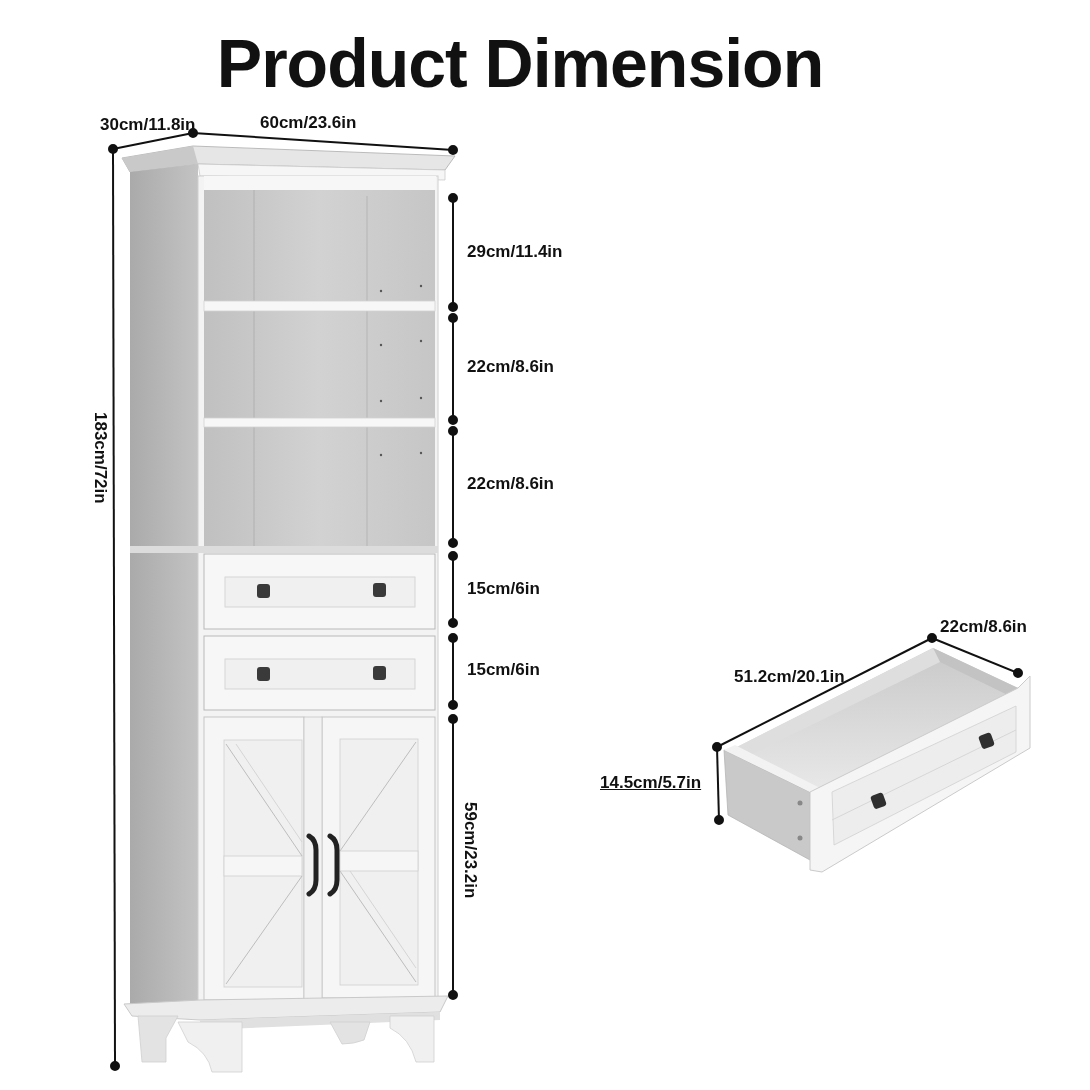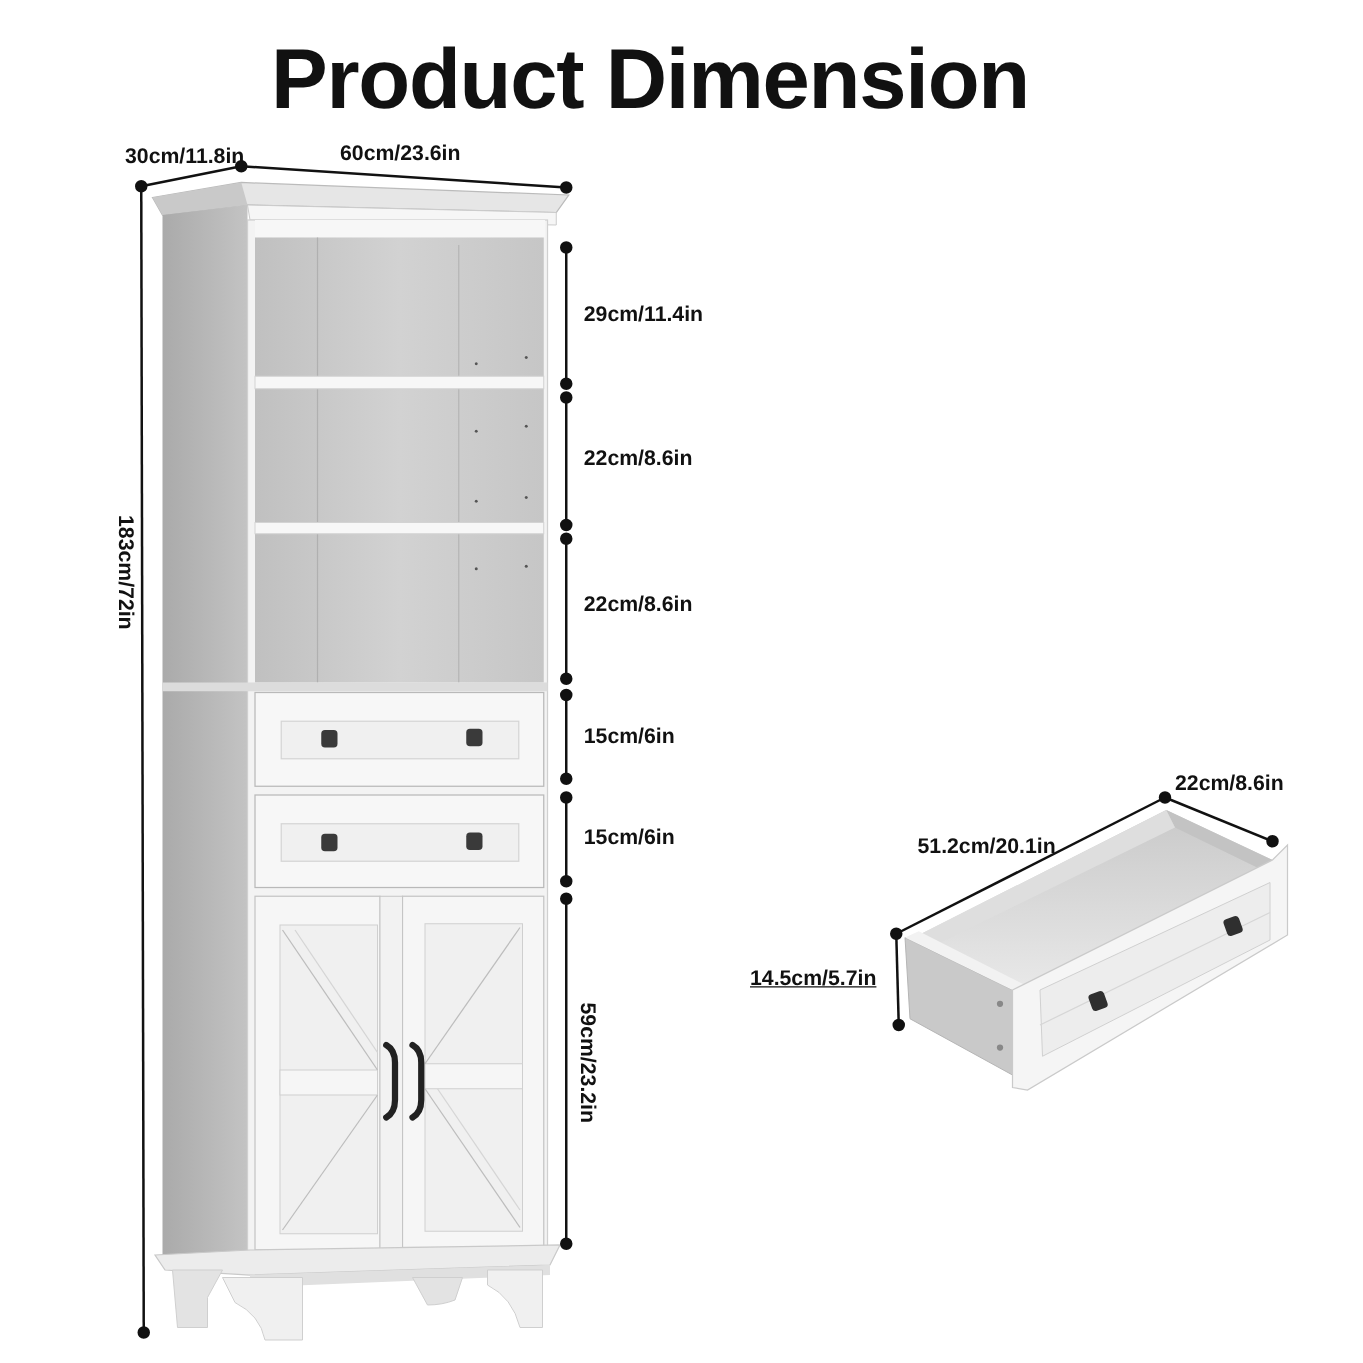--- a/index.html
+++ b/index.html
@@ -167,21 +167,21 @@
     <circle cx="717" cy="747" r="4"></circle>
       <circle cx="932" cy="638" r="4"></circle>
     <line x1="932" y1="638" x2="1018" y2="673"></line>
     <circle cx="1018" cy="673" r="4"></circle>
     <line x1="717" y1="747" x2="719" y2="820"></line>
     <circle cx="719" cy="820" r="4"></circle>
   </g>
 </svg>
 
 <div class="lbl" style="left:88px; top:115px;margin-left:12px;">30cm/11.8in</div>
-<div class="lbl" style="left:272px; top:113px;">60cm/23.6in</div>
+<div class="lbl" style="left:260px; top:113px;">60cm/23.6in</div>
 <div class="vlbl" style="left:110px; top:412px;">183cm/72in</div>
 
 <div class="lbl" style="left:467px; top:242px;text-align:right;">29cm/11.4in</div>
 <div class="lbl" style="left:467px; top:357px;">22cm/8.6in</div>
 <div class="lbl" style="left:467px; top:474px;">22cm/8.6in</div>
 <div class="lbl" style="left:467px; top:579px;">15cm/6in</div>
 <div class="lbl" style="left:467px; top:660px;">15cm/6in</div>
 <div class="vlbl" style="left:480px; top:802px;">59cm/23.2in</div>
 
 <div class="lbl" style="left:940px; top:617px;">22cm/8.6in</div>

